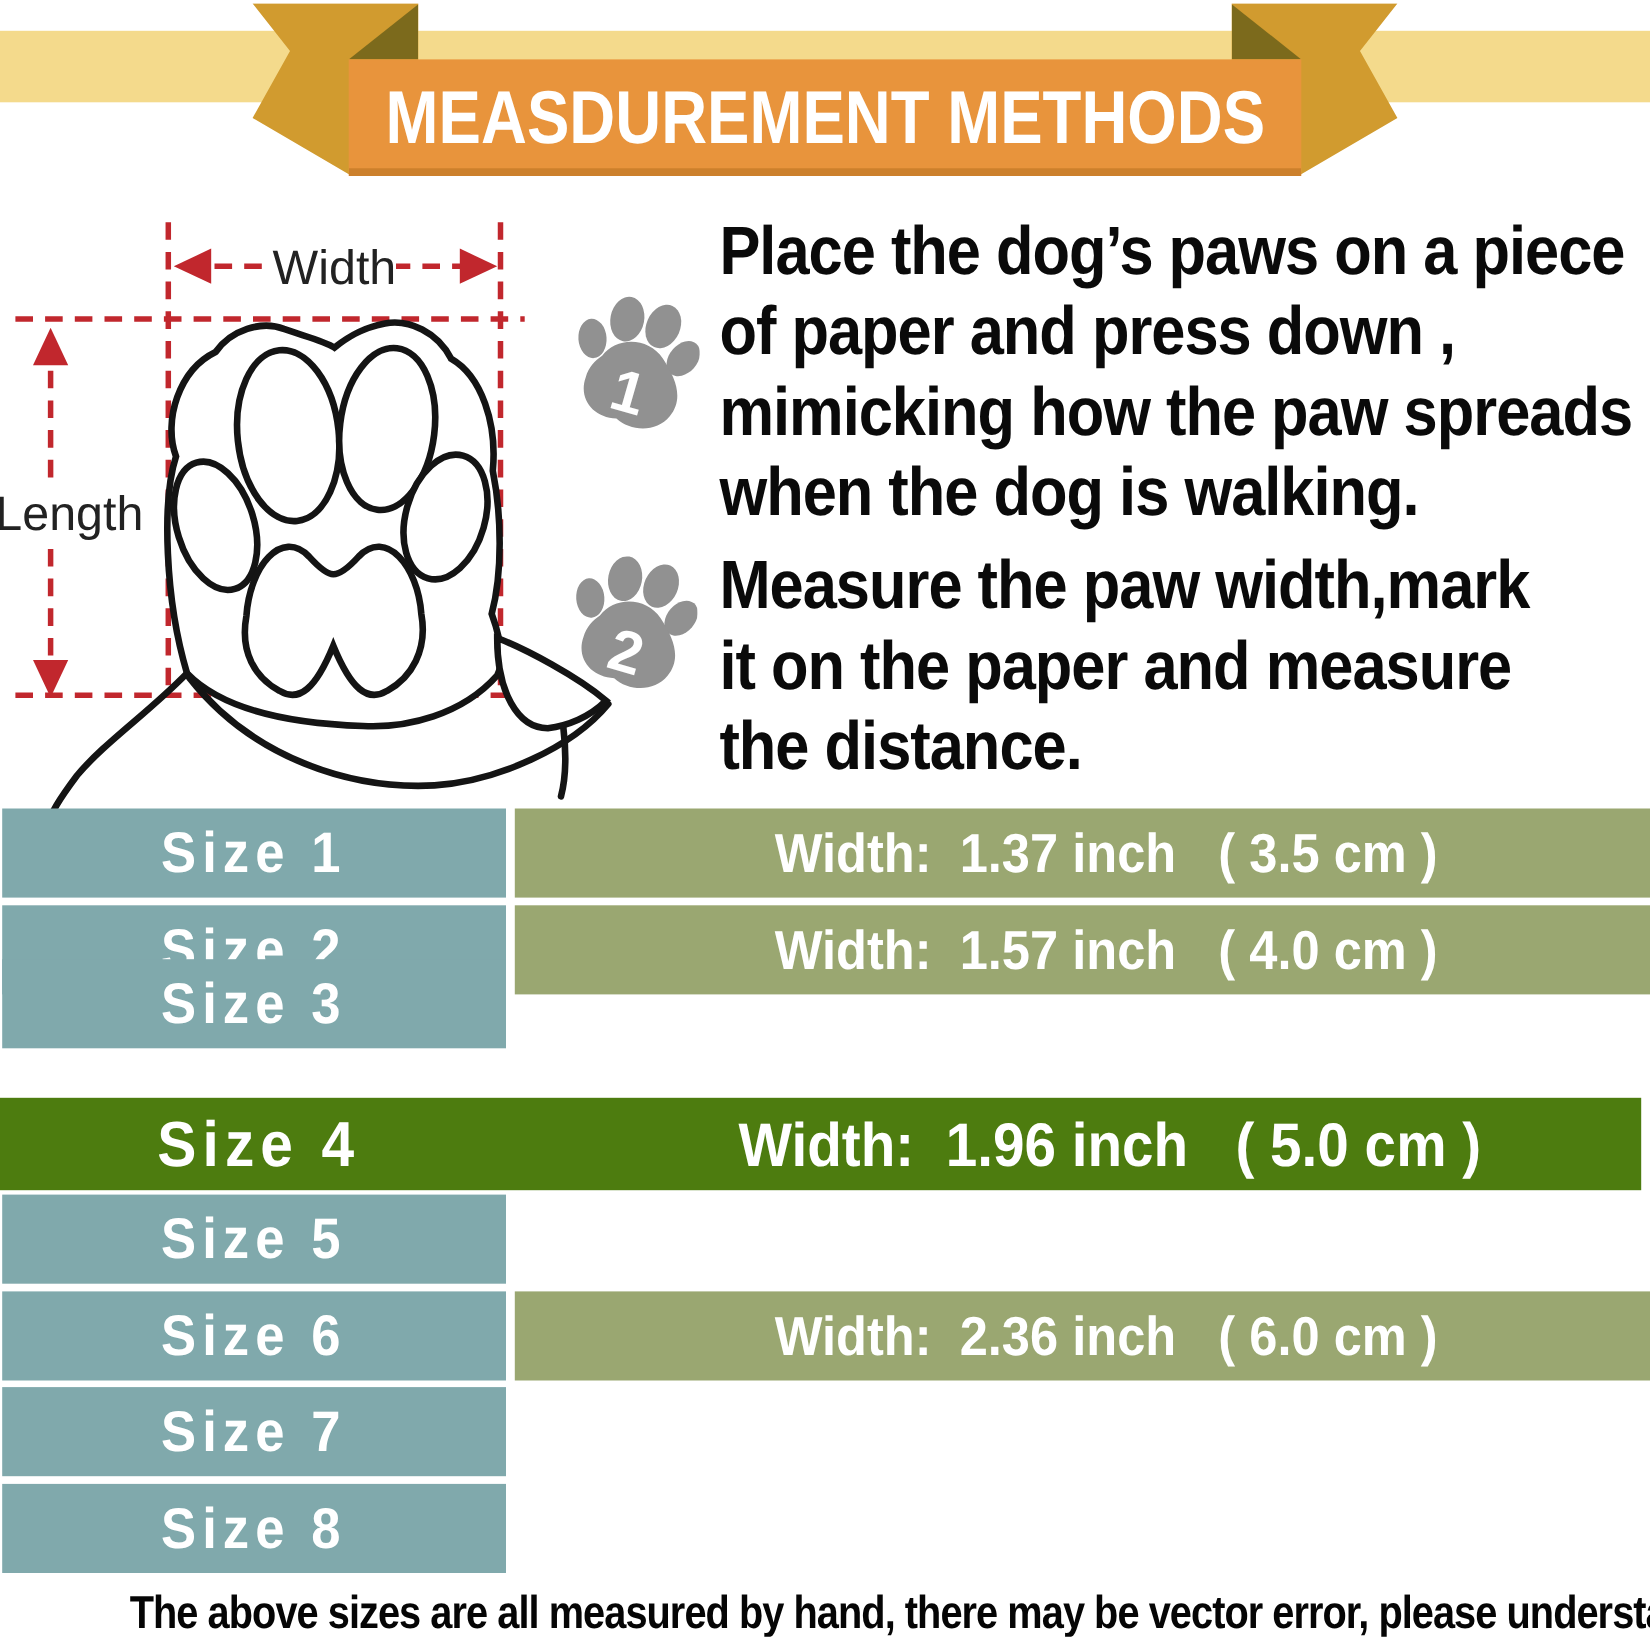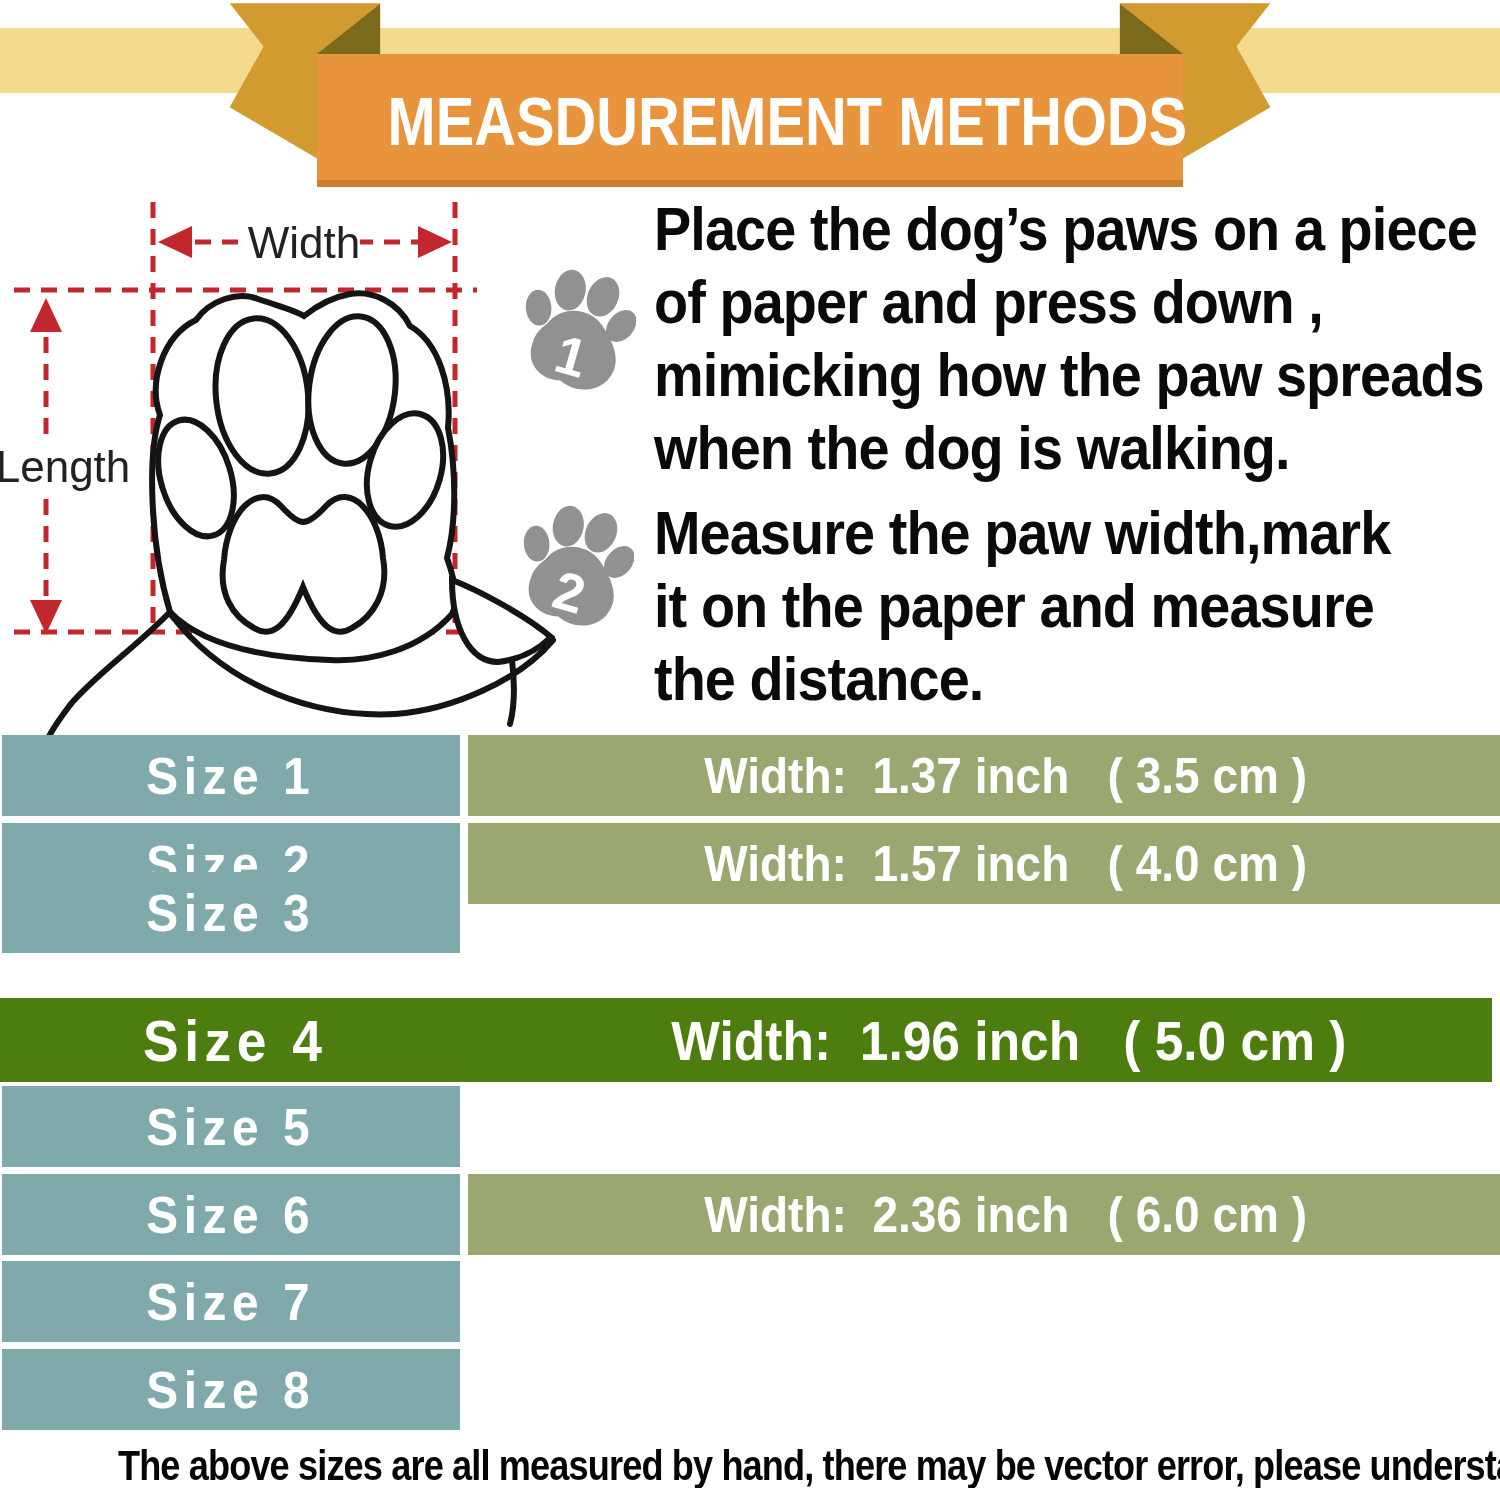--- a/index.html
+++ b/index.html
@@ -9,22 +9,22 @@
   }
   .abs{position:absolute;}
   
   #band{left:0;top:28px;width:1500px;height:65px;background:#F4DA8C;z-index:1;}
   .tail{width:162px;height:160px;background:#D19B2F;z-index:2;top:0;}
   #tail-left{left:228px;clip-path:polygon(1% 2%,94% 2%,94% 99%,55% 99%,1% 67%,22% 29%);}
   #tail-right{left:1110px;clip-path:polygon(6% 2%,99% 2%,78% 29%,99% 67%,45% 99%,6% 99%);}
   .fold{background:#7C6A1C;z-index:3;top:4px;width:63px;height:50px;}
   #fold-left{left:317px;clip-path:polygon(0 100%,100% 0,100% 100%);}
   #fold-right{left:1120px;clip-path:polygon(0 0,100% 100%,0 100%);}
-  #banner{left:317px;top:54px;width:866px;height:133px;background:#E8943C;z-index:4;
-    display:flex;align-items:center;justify-content:flex-start;
+  #banner{left:317px;top:54px;width:866px;height:106px;background:#E8943C;z-index:4;
+    display:flex;align-items:center;justify-content:center;
     box-shadow:inset 0 -7px 0 rgba(170,105,25,.45);}
   #banner-title{color:#fff;font-weight:bold;font-size:68px;letter-spacing:0;
     display:inline-block;transform:scaleX(.85);white-space:nowrap;}
   
   .step-text{color:#0a0a0a;font-weight:bold;font-size:62px;line-height:73px;
     letter-spacing:-1px;white-space:pre-line;transform:scaleX(.9);
     transform-origin:left top;width:1000px;}
   #step1-text{left:654px;top:192px;}
   #step2-text{left:654px;top:496px;}
   

